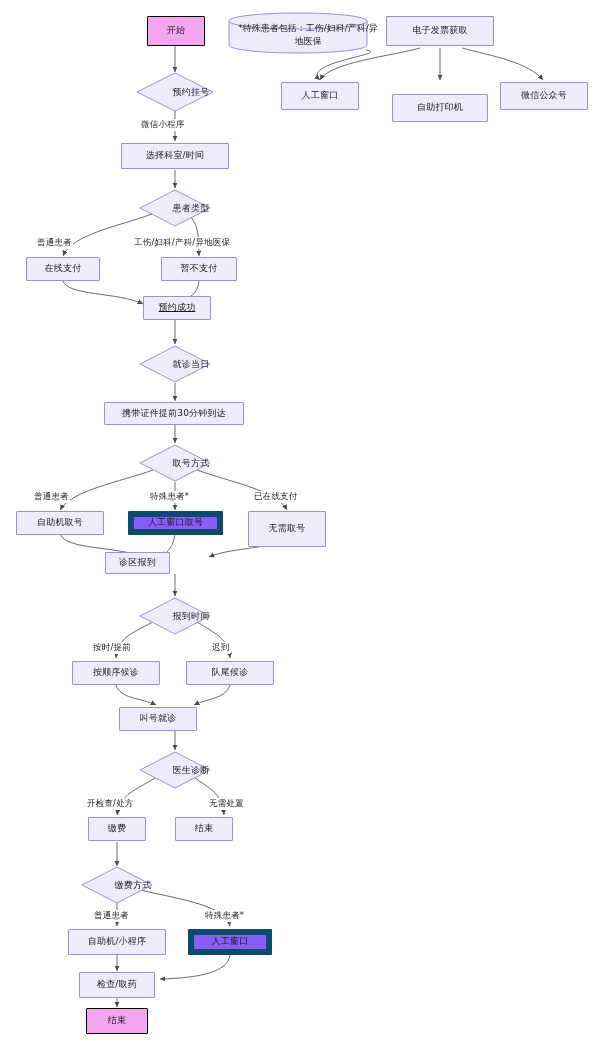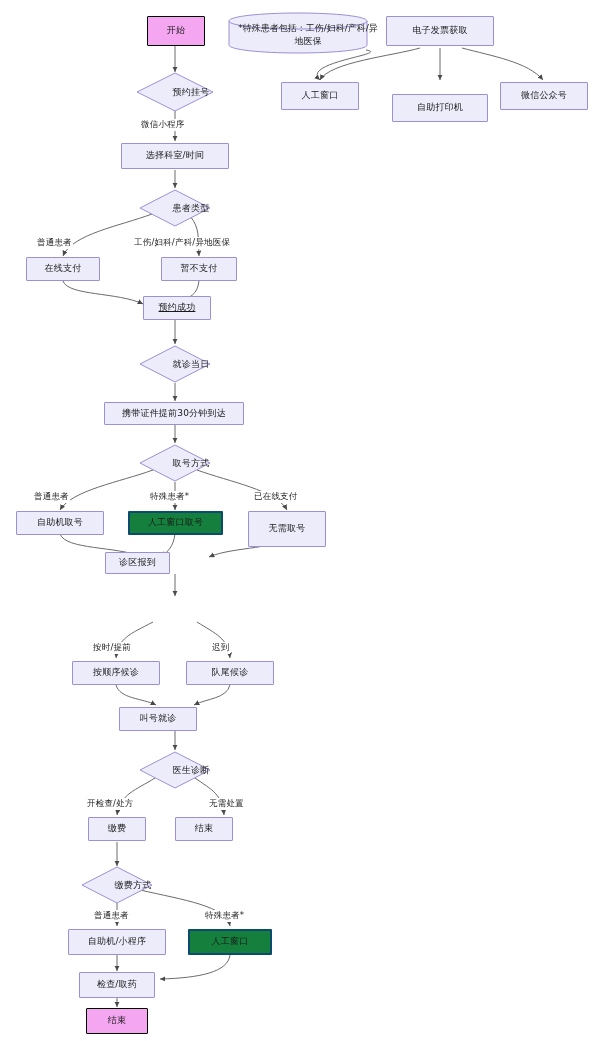--- a/index.html
+++ b/index.html
@@ -40,22 +40,22 @@
   .rect {
     background: #ececfb;
     border: 1px solid #9d8fd4;
     border-radius: 1px;
   }
   .rect.accent-pink {
     background: #f4a6f0;
     border: 1px solid #000000;
   }
   .rect.accent-red {
-    background: #15803d;
-    border: 2px solid #0c4a6e;
+    background: #8b5cf6;
+    border: 6px solid #0c4a6e;
   }
   .diamond-wrap {
     position: absolute;
   }
   .diamond-wrap svg {
     position: absolute;
     left: 0;
     top: 0;
     overflow: visible;
   }
@@ -286,20 +286,26 @@
   </div>
 
   <div class="node rect" style="left:248px; top:511px; width:78px; height:36px;">
     <span>无需取号</span>
   </div>
 
   <div class="node rect" style="left:105px; top:552px; width:65px; height:22px;">
     <span>诊区报到</span>
   </div>
 
+  <div class="diamond-wrap" style="left:139px; top:597px; width:72px; height:38px;">
+    <svg width="72" height="38" viewBox="0 0 72 38">
+      <polygon points="36,1 71,19 36,37 1,19" fill="#ececfb" stroke="#9d8fd4" stroke-width="1"></polygon>
+    </svg>
+    <div class="diamond-label">报到时间</div>
+  </div>
 
   <div class="edge-label" style="left:92px; top:642px;">按时/提前</div>
 
   <div class="edge-label" style="left:211px; top:642px;">迟到</div>
 
   <div class="node rect" style="left:72px; top:661px; width:88px; height:24px;">
     <span>按顺序候诊</span>
   </div>
 
   <div class="node rect" style="left:186px; top:661px; width:88px; height:24px;">

